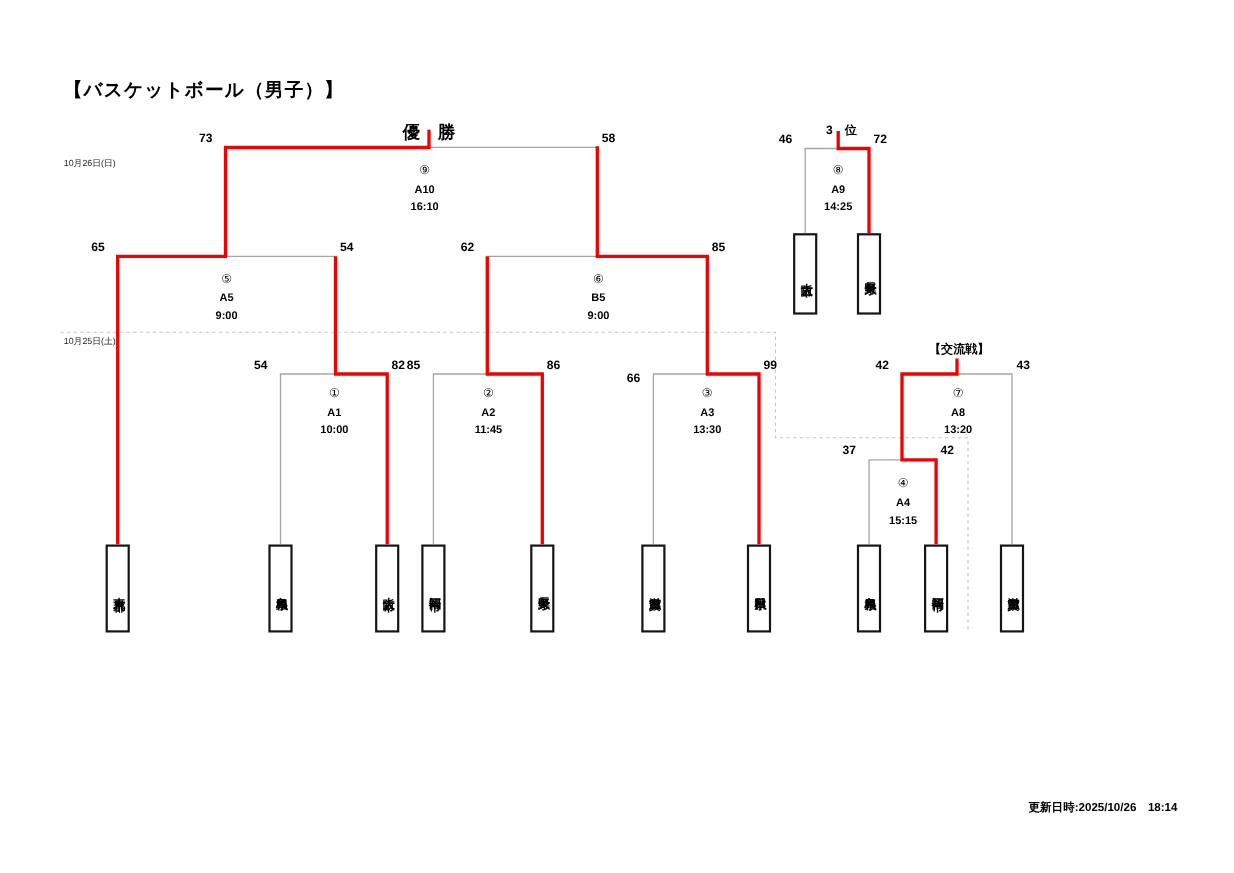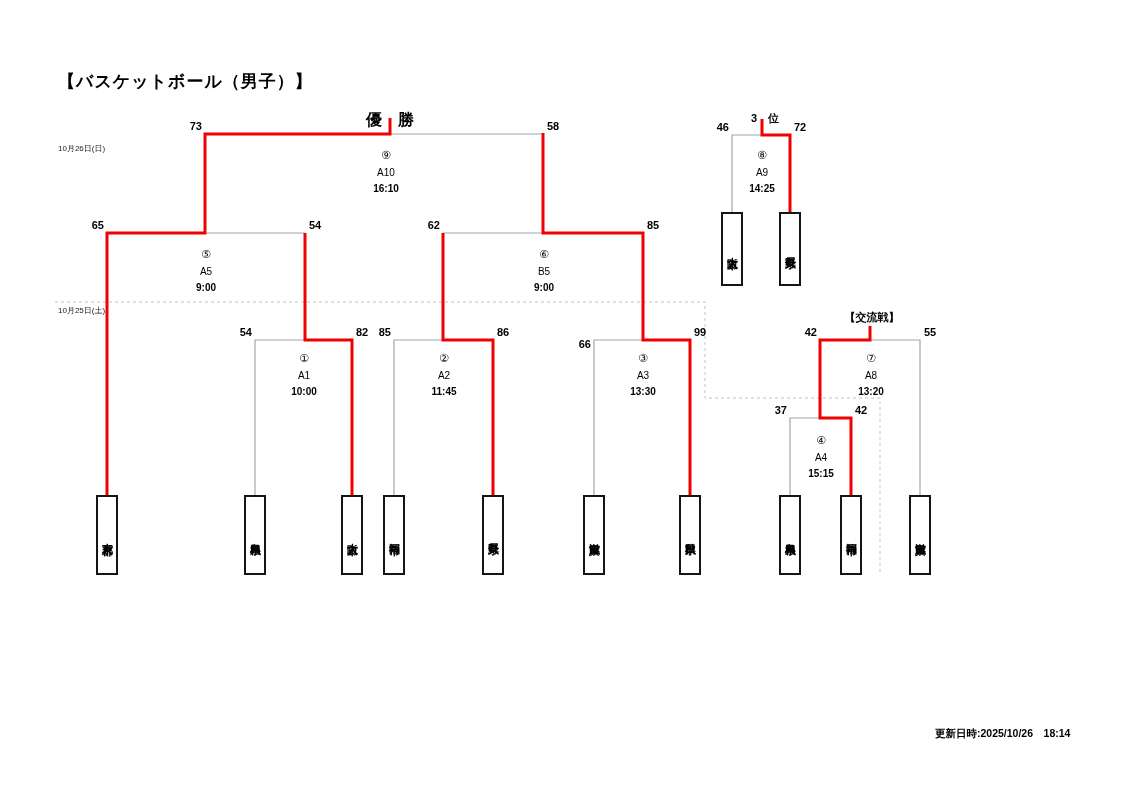--- a/index.html
+++ b/index.html
@@ -11,24 +11,24 @@
   .w{stroke:var(--winner,#f00000);stroke-width:3;fill:none}
   .d{stroke:var(--dashed,#c4c4c4);stroke-width:1;fill:none;stroke-dasharray:3,3}
   .event-line{left:55px;top:50px;font-family:"Liberation Serif","DejaVu Serif",serif;
               font-size:9px;color:#222;letter-spacing:.2px}
   .title{left:58px;top:70px;font-size:17px;font-weight:bold;letter-spacing:1px}
   .venue{left:718px;top:77px;font-size:12px;font-weight:bold}
   .updated{left:935px;top:727px;font-size:10.5px;font-weight:600}
   .daylab{font-size:8px;color:#222}
   .biglab{position:absolute;text-align:center;font-weight:bold}
   .score{position:absolute;width:30px;font-weight:bold;font-size:11px;line-height:13px}
-  .r{text-align:right}.l{text-align:left}
+  .r{text-align:center}.l{text-align:left}
   .mrow{position:absolute;width:60px;text-align:center;line-height:13px}
   .mno{font-size:11px}
-  .mcode{font-size:10px;font-weight:normal}
+  .mcode{font-size:10px;font-weight:bold}
   .mtime{font-size:10px;font-weight:bold}
   .tbox{position:absolute;width:18px;height:76px;border:2px solid #151515;background:#fff;
         display:flex;align-items:center;justify-content:center;
         writing-mode:vertical-rl;text-orientation:upright;
         font-size:11px;font-weight:bold;letter-spacing:1px}
   .tbox.short{height:70px}
 </style>
 </head>
 <body>
 
@@ -100,21 +100,21 @@
   <div class="mrow mcode" style="left:414px;top:369px">A2</div>
   <div class="mrow mtime" style="left:414px;top:385px">11:45</div>
 
   <div class="score r" style="left:561px;top:338px">66</div>
   <div class="score l" style="left:694px;top:326px">99</div>
   <div class="mrow mno" style="left:613px;top:352px">③</div>
   <div class="mrow mcode" style="left:613px;top:369px">A3</div>
   <div class="mrow mtime" style="left:613px;top:385px">13:30</div>
 
   <div class="score r" style="left:787px;top:326px">42</div>
-  <div class="score l" style="left:924px;top:326px">55</div>
+  <div class="score l" style="left:924px;top:326px">43</div>
   <div class="mrow mno" style="left:841px;top:352px">⑦</div>
   <div class="mrow mcode" style="left:841px;top:369px">A8</div>
   <div class="mrow mtime" style="left:841px;top:385px">13:20</div>
 
   <div class="score r" style="left:757px;top:404px">37</div>
   <div class="score l" style="left:855px;top:404px">42</div>
   <div class="mrow mno" style="left:791px;top:434px">④</div>
   <div class="mrow mcode" style="left:791px;top:451px">A4</div>
   <div class="mrow mtime" style="left:791px;top:467px">15:15</div>
 

